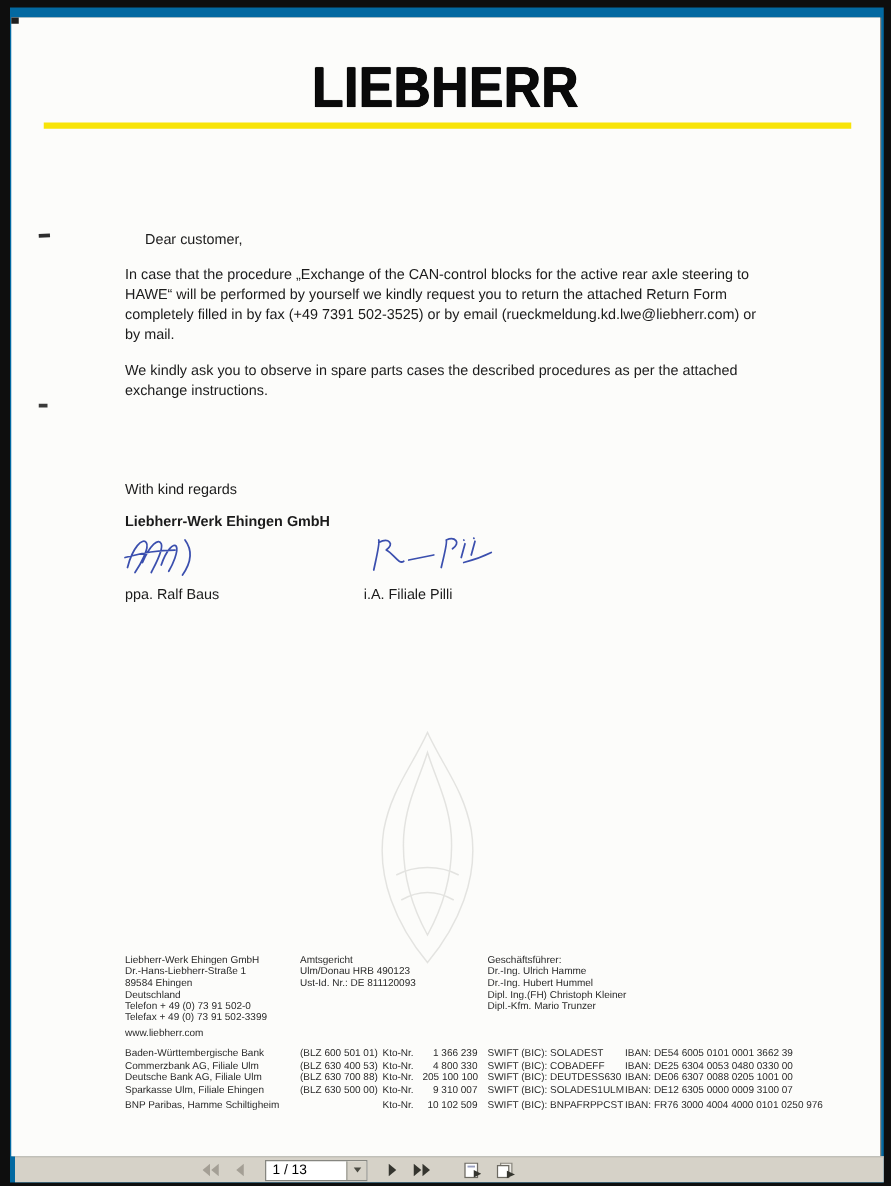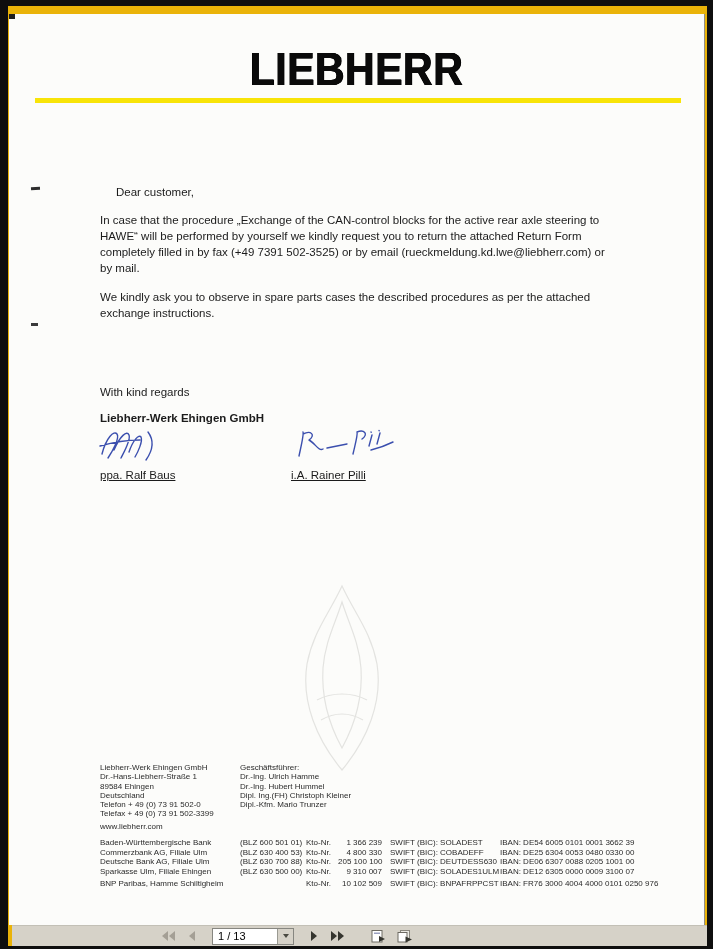--- a/index.html
+++ b/index.html
@@ -5,21 +5,21 @@
   html,body { margin:0; padding:0; }
   body {
     width:713px; height:949px; overflow:hidden;
     background:#111; font-family:"Liberation Sans", sans-serif;
     -webkit-font-smoothing:antialiased;
   }
   .frame {
     position:relative; width:713px; height:949px; box-sizing:border-box;
     border-top:6px solid #0e0e0e; border-left:8px solid #0e0e0e;
     border-right:6px solid #0e0e0e; border-bottom:3px solid #0e0e0e;
-    background:#eab308; overflow:hidden;
+    background:#0369a1; overflow:hidden;
   }
   
   .page {
     position:absolute; left:1px; top:8px; width:695px; height:911px;
     background:#fcfcfa; box-shadow:1px 0 0 #8f8d86;
   }
   .scan-mark { position:absolute; background:#2d2d2d; }
   .m-corner { left:0; top:0; width:6px; height:5px; background:#1f1f1f; }
   .m1 { left:22px; top:173px; width:9px; height:3px; transform:rotate(-3deg); }
   .m2 { left:22px; top:309px; width:7px; height:3px; background:#3a3a3a; }
@@ -41,21 +41,21 @@
     position:absolute; left:91px; top:170px; width:520px;
     font-size:11.5px; line-height:16px; color:#1b1b1b;
   }
   .letter p { margin:0; }
   .salutation { margin-bottom:12px !important;padding-left:16px; }
   .p1 { margin-bottom:13px !important; }
   .p2 { margin-bottom:15px !important; }
   .p3 { margin-bottom:63px !important; }
   .closing { margin-bottom:10px !important; }
   .company { font-weight:bold; margin-bottom:2px !important; }
-  .sig-row { display:flex; margin-top:2px;text-decoration:underline; }
+  .sig-row { display:flex; margin-top:2px; }
   .sig-left { width:191px; }
   .sig-left svg { margin-left:-4px; }
   .sig-name { font-size:11.5px; margin-top:1px; }
 
   
   .footer { position:absolute; left:91px; top:749px; right:28px; color:#2a2a2a; }
   .f-cols { display:grid; grid-template-columns:140px 150px 115px 1fr; font-size:8px; line-height:9.3px; }
   .f-col div { white-space:nowrap; }
   .f-gap { margin-top:3px; }
   .banks { margin-top:7px; font-size:8px; line-height:9.6px; }
@@ -115,37 +115,42 @@
         <div class="sig sig-left">
           <svg width="85" height="34" viewBox="0 0 85 34" fill="none" stroke-linecap="round" stroke-linejoin="round" stroke-width="1.4" stroke="#3b4fae">
             <path d="M6 26 C10 10 18 2 21 6 C24 10 16 24 12 30 M18 22 C24 8 31 2 33 7 C35 12 28 24 25 30 M33 24 C37 12 43 6 45 9 C47 13 42 24 39 29 M52 4 C58 12 57 22 50 32 M4 18 C18 14 30 12 44 12"></path>
           </svg>
           <div class="sig-name">ppa. Ralf Baus</div>
         </div>
         <div class="sig sig-right">
           <svg width="110" height="34" viewBox="0 0 110 34" fill="none" stroke-linecap="round" stroke-linejoin="round" stroke-width="1.4" stroke="#3b4fae">
             <path d="M8 28 C11 14 13 6 12 4 M12 6 C20 2 25 7 18 12 C24 15 28 24 32 21 M36 20 L56 16 M62 26 C65 13 67 6 66 4 C73 1 78 6 71 11 M78 18 L81 7 M86 16 L89 5 M80 22 C88 20 96 17 102 14 M80 4 L80.2 4.2 M88 2.5 L88.2 2.7"></path>
           </svg>
-          <div class="sig-name">i.A. Rainer Pilli</div>
+          <div class="sig-name">i.A. Filiale Pilli</div>
         </div>
       </div>
     </div>
 
     <div class="footer">
       <div class="f-cols">
         <div class="f-col">
           <div>Liebherr-Werk Ehingen GmbH</div>
           <div>Dr.-Hans-Liebherr-Straße 1</div>
           <div>89584 Ehingen</div>
           <div>Deutschland</div>
           <div>Telefon  + 49 (0) 73 91 502-0</div>
           <div>Telefax  + 49 (0) 73 91 502-3399</div>
           <div class="f-gap">www.liebherr.com</div>
         </div>
         <div class="f-col">
+          <div>Amtsgericht</div>
+          <div>Ulm/Donau HRB 490123</div>
+          <div>Ust-Id. Nr.: DE 811120093</div>
+        </div>
+        <div class="f-col">
           <div>Geschäftsführer:</div>
           <div>Dr.-Ing. Ulrich Hamme</div>
           <div>Dr.-Ing. Hubert Hummel</div>
           <div>Dipl. Ing.(FH) Christoph Kleiner</div>
           <div>Dipl.-Kfm. Mario Trunzer</div>
         </div>
       </div>
 
       <div class="banks">
         <div class="bank-row">

